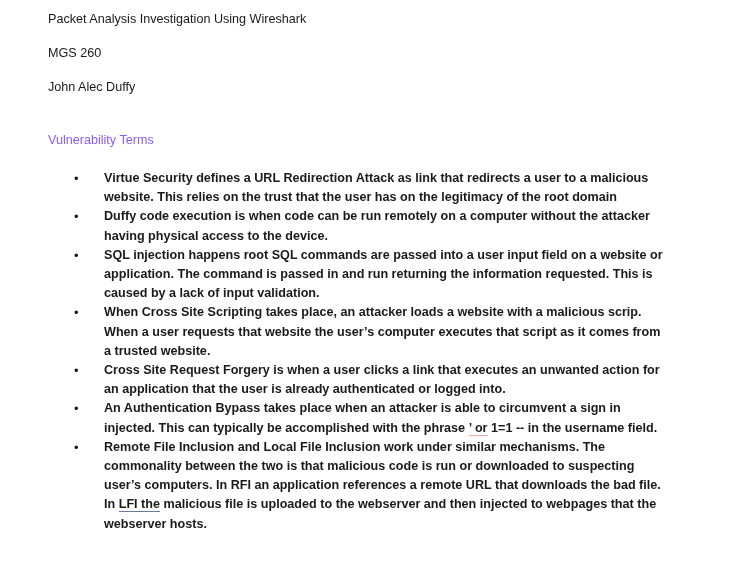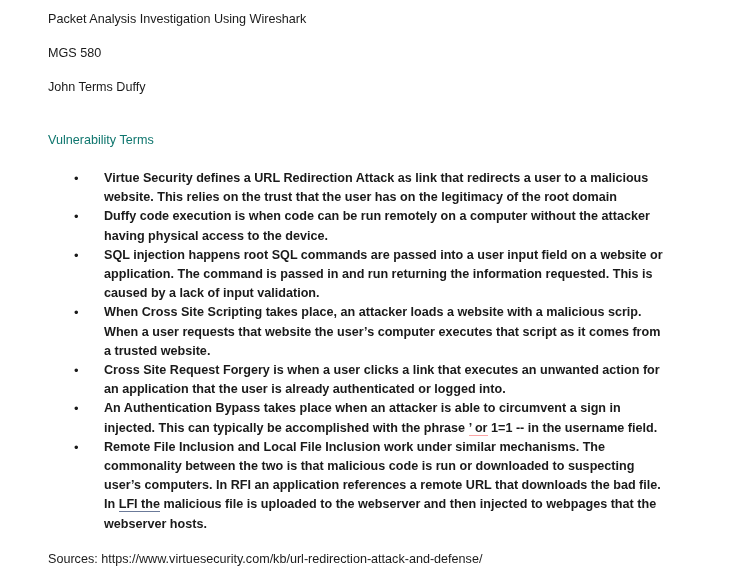--- a/index.html
+++ b/index.html
@@ -33,21 +33,21 @@
   .header-block {
     margin-bottom: 0;
   }
   .spacer-line {
     height: 19px;
   }
   .section-heading {
     font-size: 12.6px;
     line-height: 19px;
     margin: 0 0 19px 0;
-    color: #0f766e;
+    color: #8b5cf6;
   }
   ul.bullet-list {
     list-style: none;
     margin: 0;
     padding: 0;
   }
   ul.bullet-list li {
     position: relative;
     padding-left: 56px;
     font-size: 12.6px;
@@ -82,22 +82,22 @@
     border-bottom: 1px solid #fca5a5;
   }
 </style>
 </head>
 <body>
 
 <div class="page">
 
   <div class="header-block">
     <p class="doc-line">Packet Analysis Investigation Using Wireshark</p>
-    <p class="doc-line">MGS 580</p>
-    <p class="doc-line">John Terms Duffy</p>
+    <p class="doc-line">MGS 260</p>
+    <p class="doc-line">John Alec Duffy</p>
   </div>
 
   <div class="spacer-line"></div>
 
   <p class="section-heading">Vulnerability Terms</p>
 
   <ul class="bullet-list">
 
     <li>
       <span class="bullet-dot">•</span>
@@ -129,15 +129,14 @@
       <span class="bullet-text"><span>An Authentication Bypass takes place when an attacker is able to circumvent a sign in injected. This can typically be accomplished with the phrase </span><span class="spell-underline">’ or</span><span> 1=1 -- in the username field.</span></span>
     </li>
 
     <li>
       <span class="bullet-dot">•</span>
       <span class="bullet-text"><span>Remote File Inclusion and Local File Inclusion work under similar mechanisms. The commonality between the two is that malicious code is run or downloaded to suspecting user’s computers. In RFI an application references a remote URL that downloads the bad file. In </span><span class="grammar-underline">LFI  the</span><span> malicious file is uploaded to the webserver and then injected to webpages that the webserver hosts.</span></span>
     </li>
 
   </ul>
 
-  <p class="sources-line">Sources: https://www.virtuesecurity.com/kb/url-redirection-attack-and-defense/</p>
 
 </div>
 
 </body></html>

